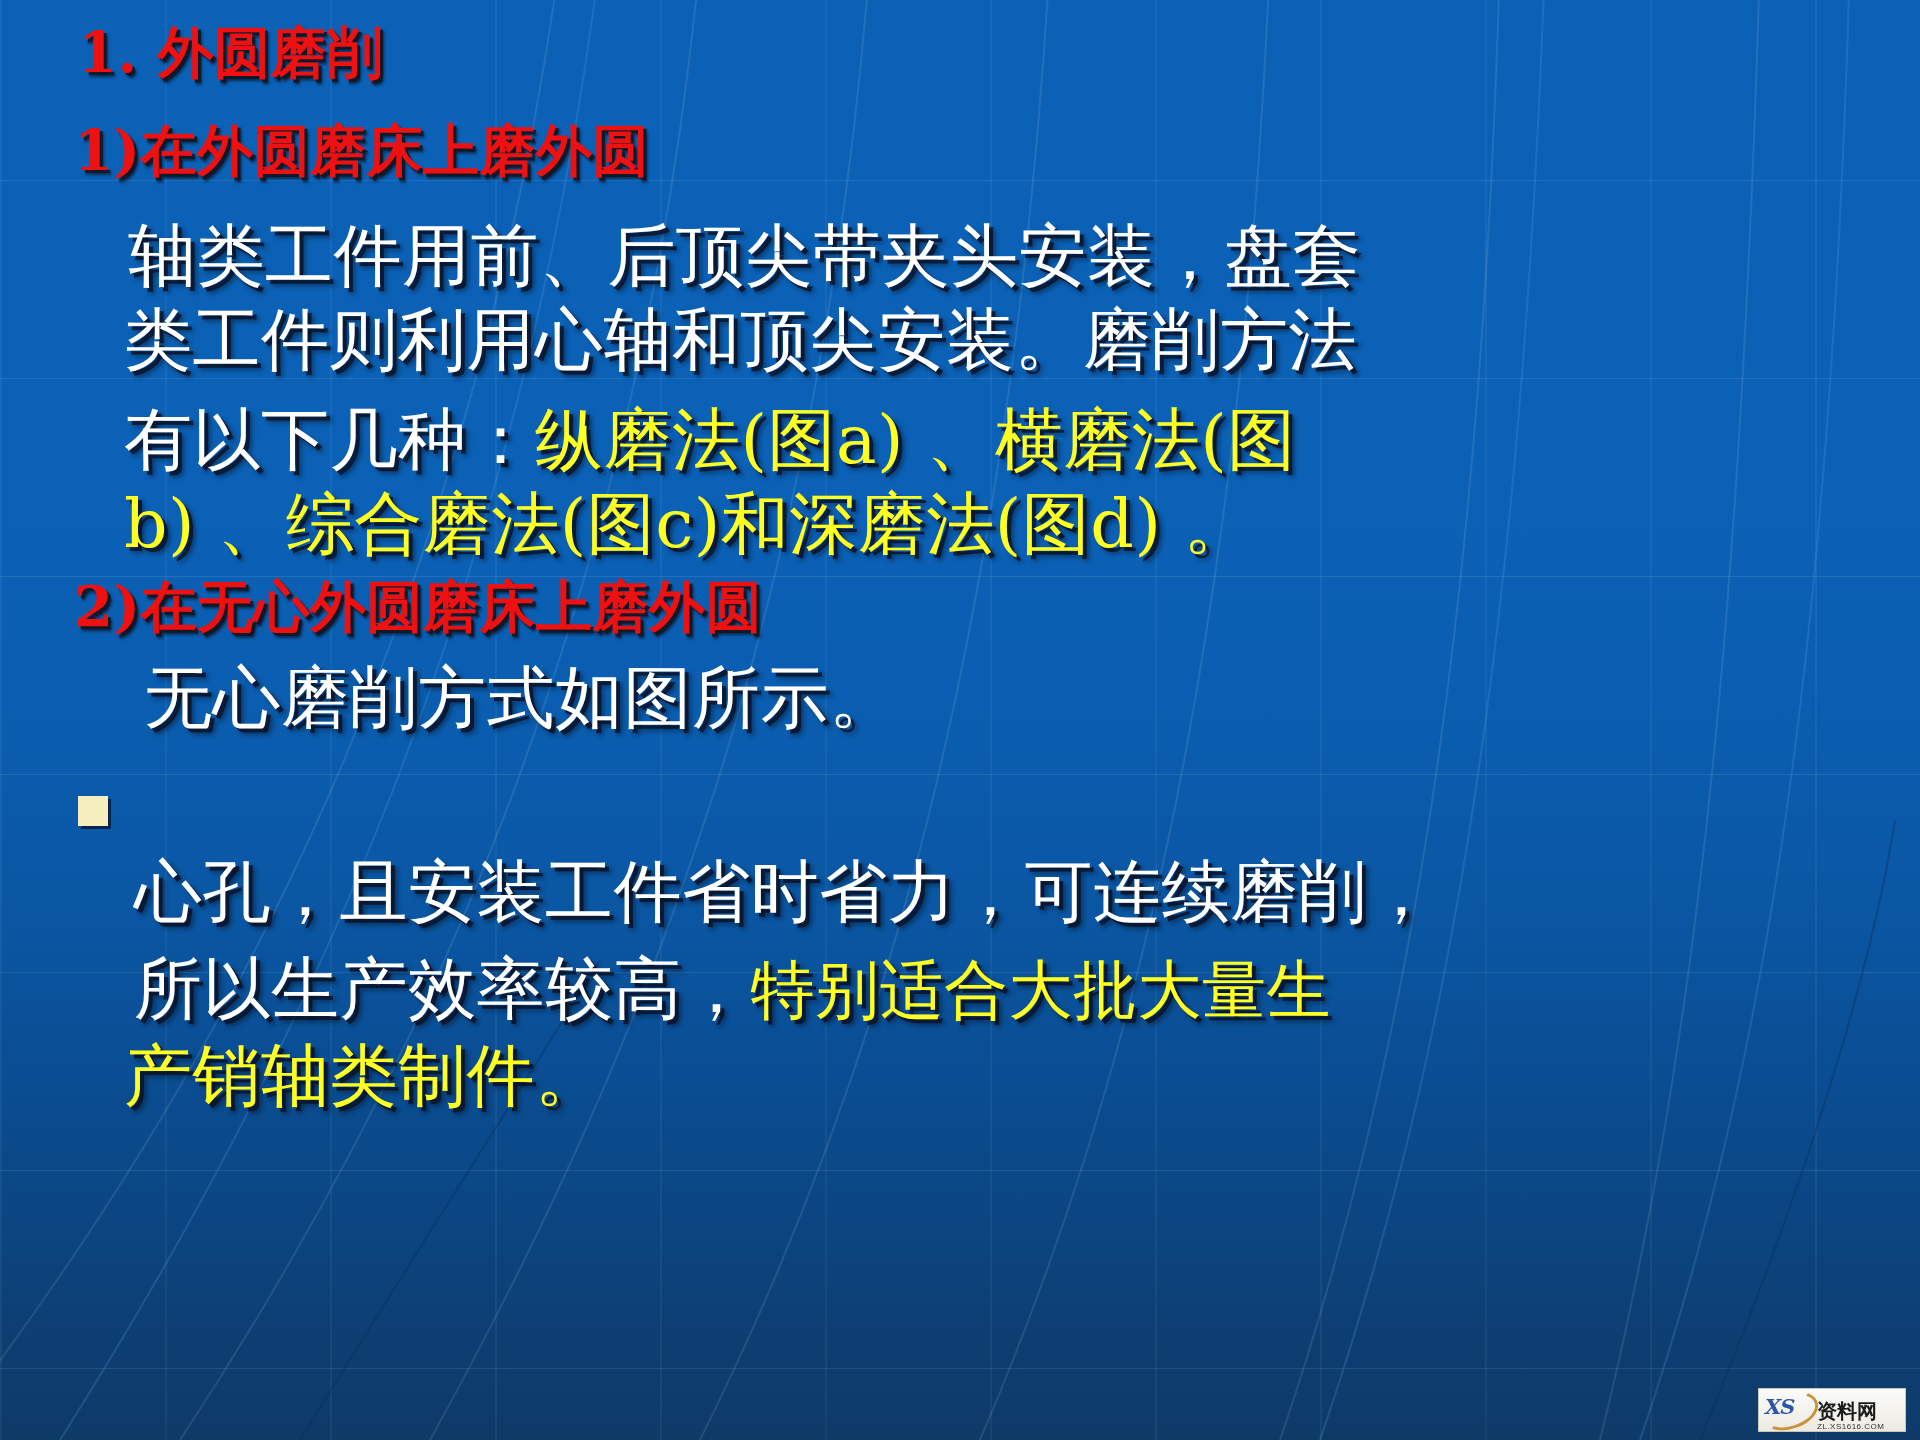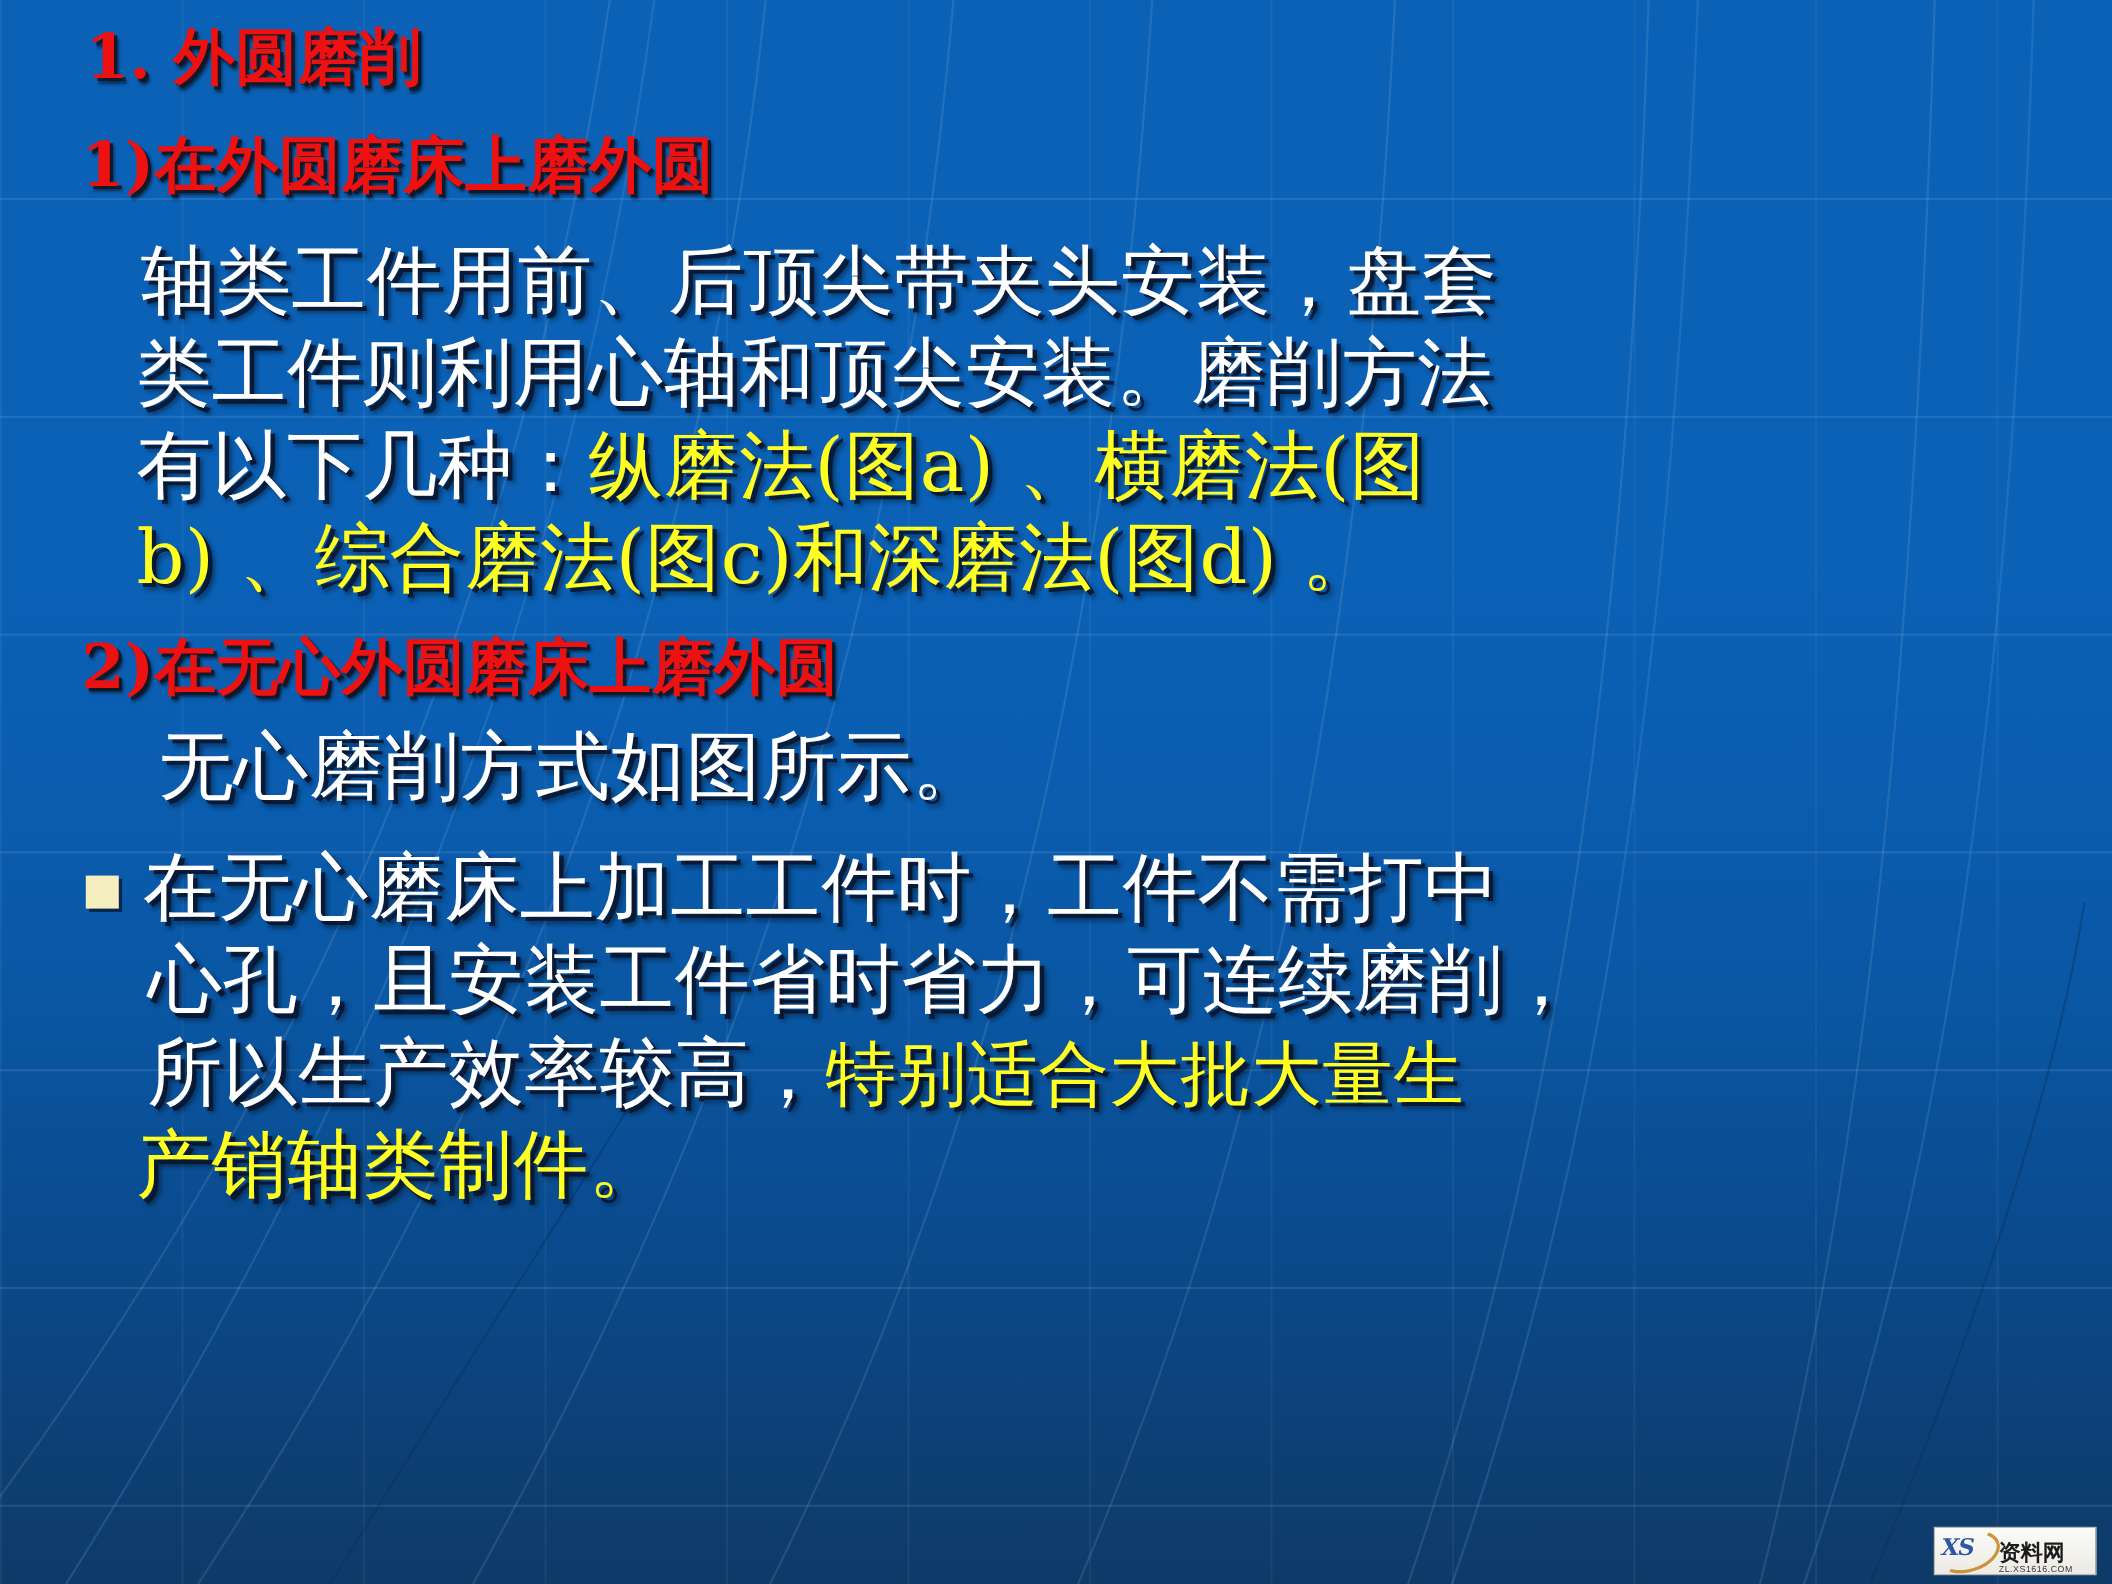--- a/index.html
+++ b/index.html
@@ -74,20 +74,21 @@
       4px 4px 0 rgba(10,15,35,.80),
       6px 6px 5px rgba(0,0,0,.45);
   }
   .body-y, .hl {
     color: #ffff22;
   }
   .hl {
     text-shadow:
       4px 4px 0 rgba(10,15,35,.80),
       6px 6px 5px rgba(0,0,0,.45);
+    margin-top: 16px;
   }
   .sp { display:inline-block; }
 
   
   .bullet-sq {
     position: absolute;
     width: 30px;
     height: 30px;
     background: #f5efc0;
     box-shadow: 3px 3px 0 rgba(10,15,35,.7);
@@ -185,21 +186,20 @@
     </div>
 
     <div class="line hl" style="left:124px; top:474px; font-size:68px;">b) 、综合磨法(图c)和深磨法(图d) 。</div>
 
     <div class="line hdr" style="left:74px; top:578px;">2)在无心外圆磨床上磨外圆</div>
 
     <div class="line body-w" style="left:144px; top:664px;">无心磨削方式如图所示。</div>
 
     <div class="bullet-sq" style="left:78px; top:796px;"></div>
 
-    <div class="line body-w" style="left:130px; top:774px;">在无心磨床上加工工件时，工件不需打中</div>
 
     <div class="line body-w" style="left:134px; top:858px;">心孔，且安装工件省时省力，可连续磨削，</div>
 
     <div class="line" style="left:134px; top:942px;">
       <span class="body-w sp">所以生产效率较高，</span><span class="hl sp" style="font-size:64px;">特别适合大批大量生</span>
     </div>
 
     <div class="line hl" style="left:124px; top:1026px; font-size:68px;">产销轴类制件。</div>
 
   </div>

